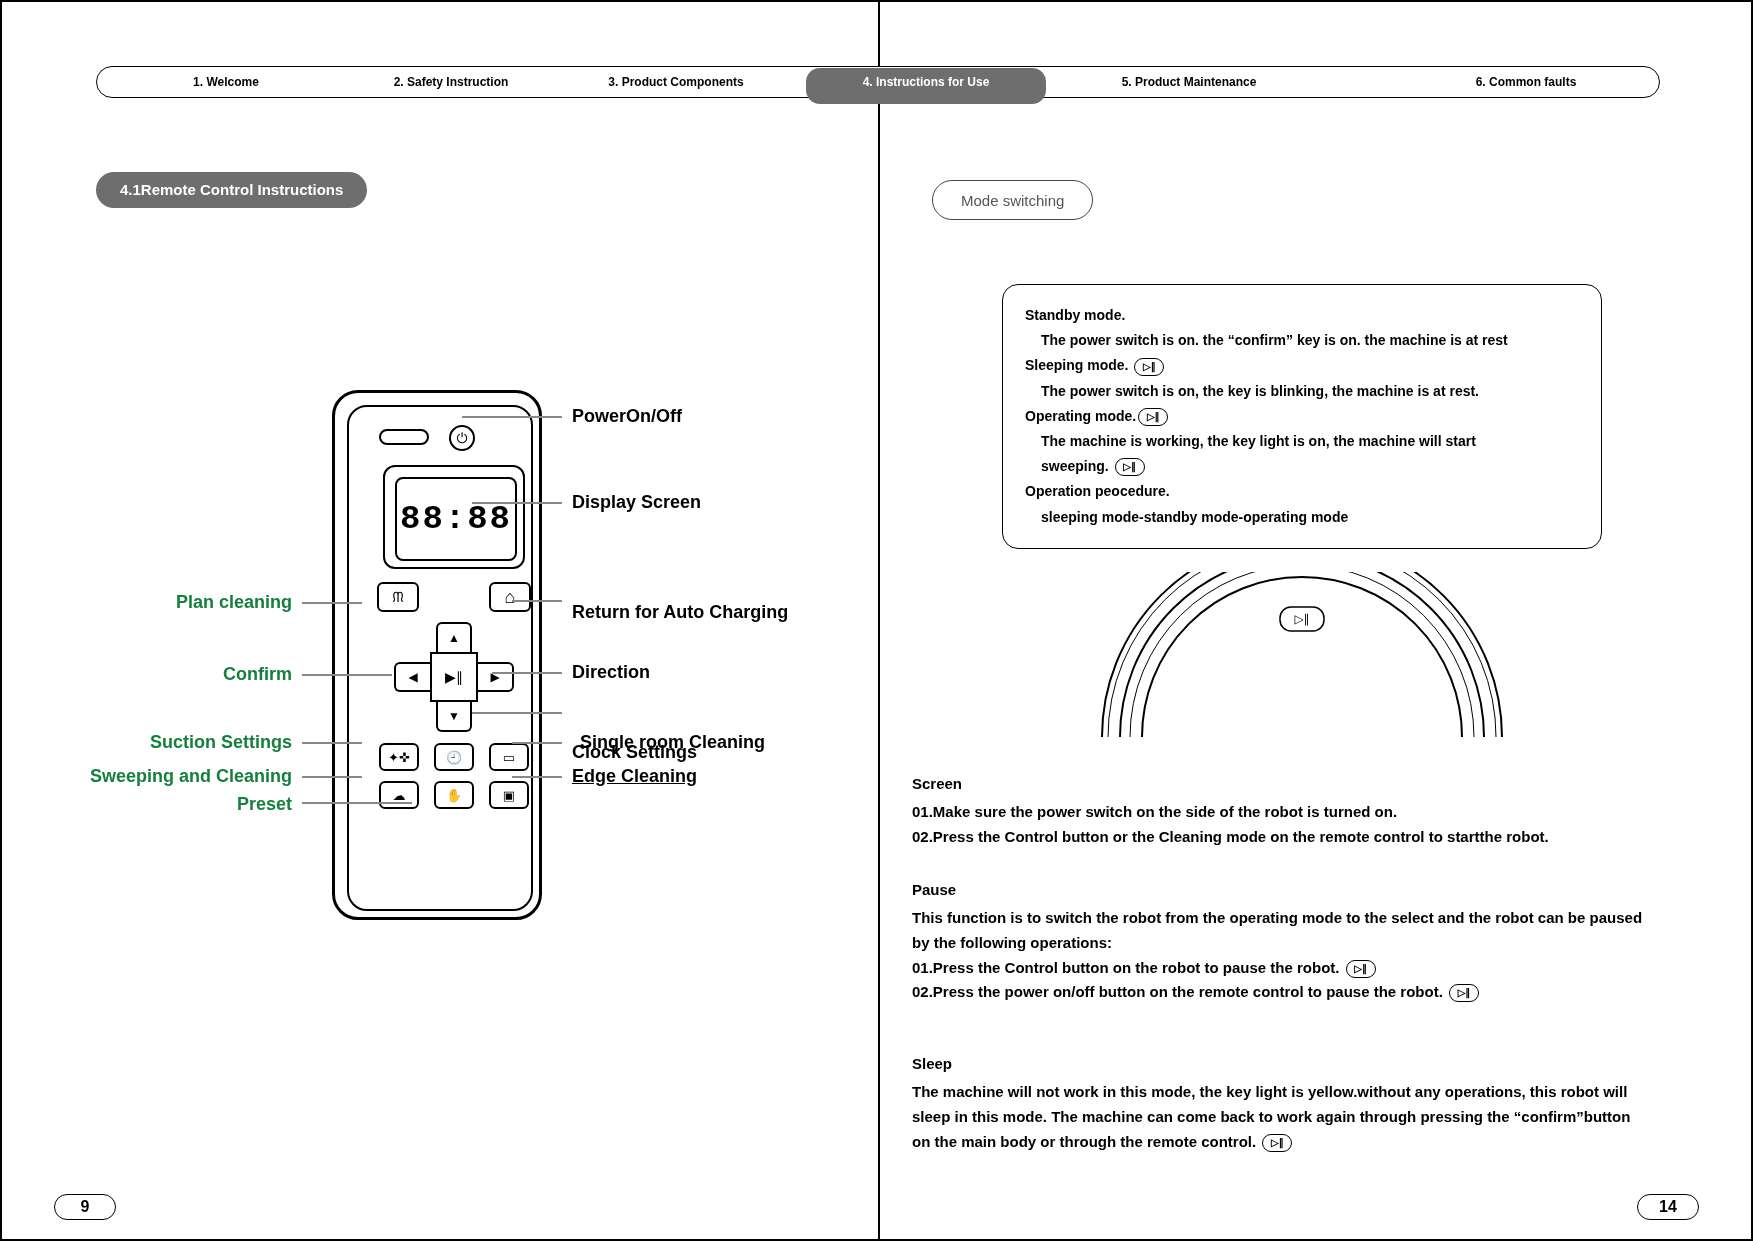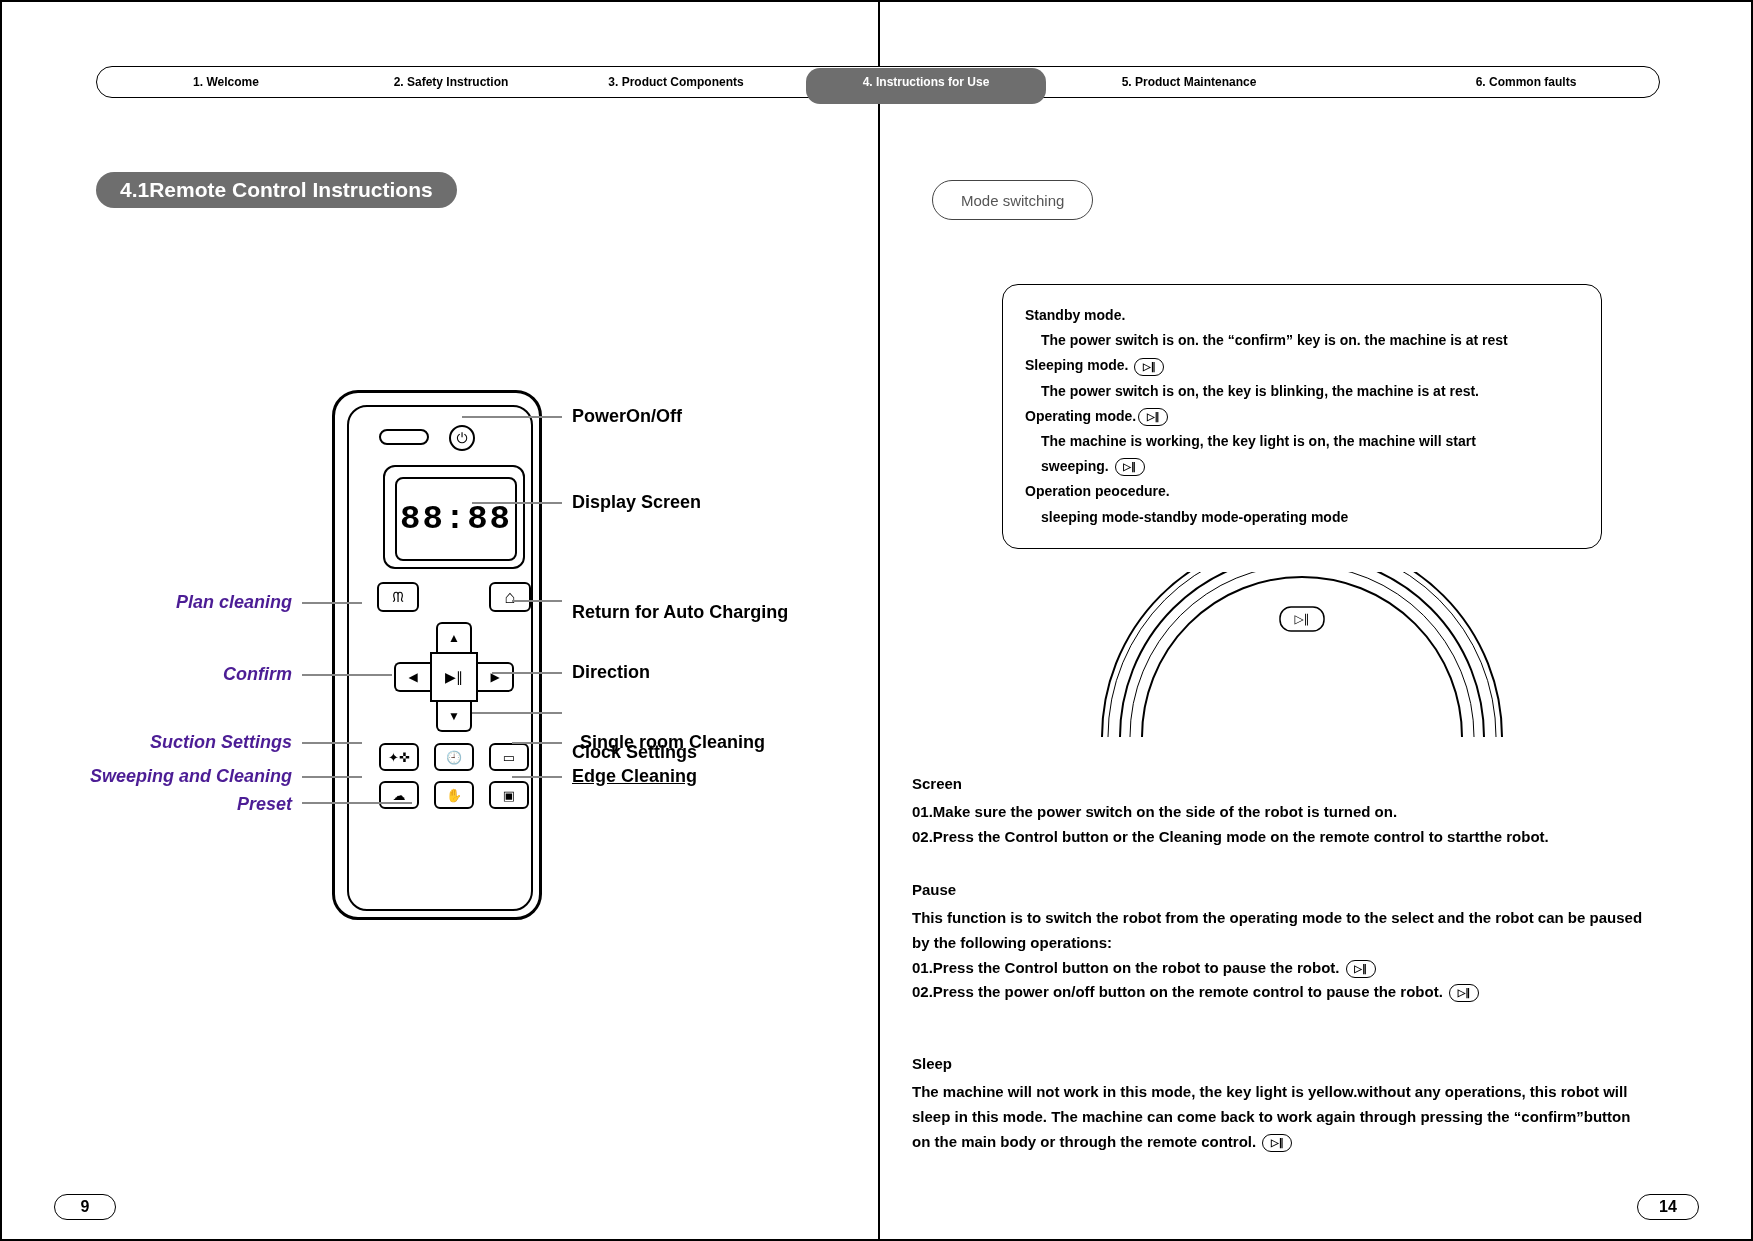--- a/index.html
+++ b/index.html
@@ -9,21 +9,21 @@
 .tabs { position: absolute; left: 94px; top: 64px; width: 1564px; height: 32px; }
 .tabs-back { position: absolute; left: 0; top: 0; width: 100%; height: 100%; border: 1.5px solid #000; border-radius: 16px; background: #fff; }
 .tab { position: absolute; top: 1.5px; height: 36px; line-height: 29px; font-size: 12px; font-weight: 600; color: #000; text-align: center; }
 .tab.active { background: #6e6e6e; color: #fff; border-radius: 14px; }
 .tab1 { left: 40px; width: 180px; }
 .tab2 { left: 260px; width: 190px; }
 .tab3 { left: 470px; width: 220px; }
 .tab4 { left: 710px; width: 240px; }
 .tab5 { left: 968px; width: 250px; }
 .tab6 { left: 1330px; width: 200px; }
-.badge-dark { position: absolute; left: 94px; top: 170px; height: 36px; line-height: 36px; padding: 0 24px; border-radius: 18px; background: #6e6e6e; color: #fff; font-size: 21px; font-weight: 600; }
+.badge-dark { position: absolute; left: 94px; top: 170px; height: 36px; line-height: 36px; padding: 0 24px; border-radius: 18px; background: #6e6e6e; color: #fff; font-size: 15px; font-weight: 600; }
 .remote-wrap { position: absolute; left: 330px; top: 388px; width: 210px; height: 530px; }
 .remote-body { position: absolute; left: 0; top: 0; width: 210px; height: 530px; border: 3px solid #000; border-radius: 26px; background: #fff; }
 .remote-inner { position: absolute; left: 12px; top: 12px; width: 186px; height: 506px; border: 2px solid #000; border-radius: 20px; }
 .ir-slot { position: absolute; left: 30px; top: 22px; width: 50px; height: 16px; border: 2px solid #000; border-radius: 8px; }
 .power-btn { position: absolute; left: 100px; top: 18px; width: 26px; height: 26px; border: 2px solid #000; border-radius: 50%; display: flex; align-items: center; justify-content: center; font-size: 14px; }
 .lcd-frame { position: absolute; left: 34px; top: 58px; width: 142px; height: 104px; border: 2px solid #000; border-radius: 12px; }
 .lcd-inner { position: absolute; left: 10px; top: 10px; width: 122px; height: 84px; border: 2px solid #000; border-radius: 8px; display: flex; align-items: center; justify-content: center; font-family: "Courier New", monospace; font-size: 34px; font-weight: 700; letter-spacing: 2px; }
 .row1 { position: absolute; left: 28px; top: 175px; width: 154px; height: 36px; }
 .plan-btn { position: absolute; left: 0; top: 0; width: 42px; height: 30px; border: 2px solid #000; border-radius: 6px; display: flex; align-items: center; justify-content: center; font-size: 14px; }
 .home-btn { position: absolute; right: 0; top: 0; width: 42px; height: 30px; border: 2px solid #000; border-radius: 6px; display: flex; align-items: center; justify-content: center; font-size: 18px; }
@@ -31,21 +31,21 @@
 .dpad-btn { position: absolute; border: 2px solid #000; background: #fff; }
 .dpad-up { left: 42px; top: 0; width: 36px; height: 30px; border-bottom: none; border-radius: 6px 6px 0 0; display:flex;align-items:center;justify-content:center; font-size:12px;}
 .dpad-down { left: 42px; bottom: 0; width: 36px; height: 30px; border-top: none; border-radius: 0 0 6px 6px; display:flex;align-items:center;justify-content:center; font-size:12px;}
 .dpad-left { left: 0; top: 40px; width: 36px; height: 30px; border-right: none; border-radius: 6px 0 0 6px; display:flex;align-items:center;justify-content:center; font-size:12px;}
 .dpad-right { right: 0; top: 40px; width: 36px; height: 30px; border-left: none; border-radius: 0 6px 6px 0; display:flex;align-items:center;justify-content:center; font-size:12px;}
 .dpad-center { position: absolute; left: 36px; top: 30px; width: 48px; height: 50px; border: 2px solid #000; background: #fff; display:flex;align-items:center;justify-content:center; font-size:14px;}
 .row3 { position: absolute; left: 30px; top: 336px; width: 150px; height: 30px; }
 .sq { position: absolute; top: 0; width: 40px; height: 28px; border: 2px solid #000; border-radius: 6px; display:flex;align-items:center;justify-content:center; font-size:13px;}
 .sqA { left: 0; } .sqB { left: 55px; } .sqC { left: 110px; }
 .row4 { position: absolute; left: 30px; top: 374px; width: 150px; height: 30px; }
-.label-left { position: absolute; font-size: 18px; font-weight: 600; color: #4c1d95; text-align: right; font-style: italic; }
+.label-left { position: absolute; font-size: 18px; font-weight: 600; color: #15803d; text-align: right; }
 .label-right { position: absolute; font-size: 18px; font-weight: 600; color: #000; }
 .ll-plan { left: 90px; top: 590px; width: 200px; }
 .ll-confirm { left: 90px; top: 662px; width: 200px; }
 .ll-suction { left: 60px; top: 730px; width: 230px; }
 .ll-sweep { left: 30px; top: 764px; width: 260px; }
 .ll-preset { left: 90px; top: 792px; width: 200px; }
 .lr-power { left: 570px; top: 404px; }
 .lr-display { left: 570px; top: 490px; }
 .lr-return { left: 570px; top: 564px; margin-top: 36px; }
 .lr-direction { left: 570px; top: 660px; }

